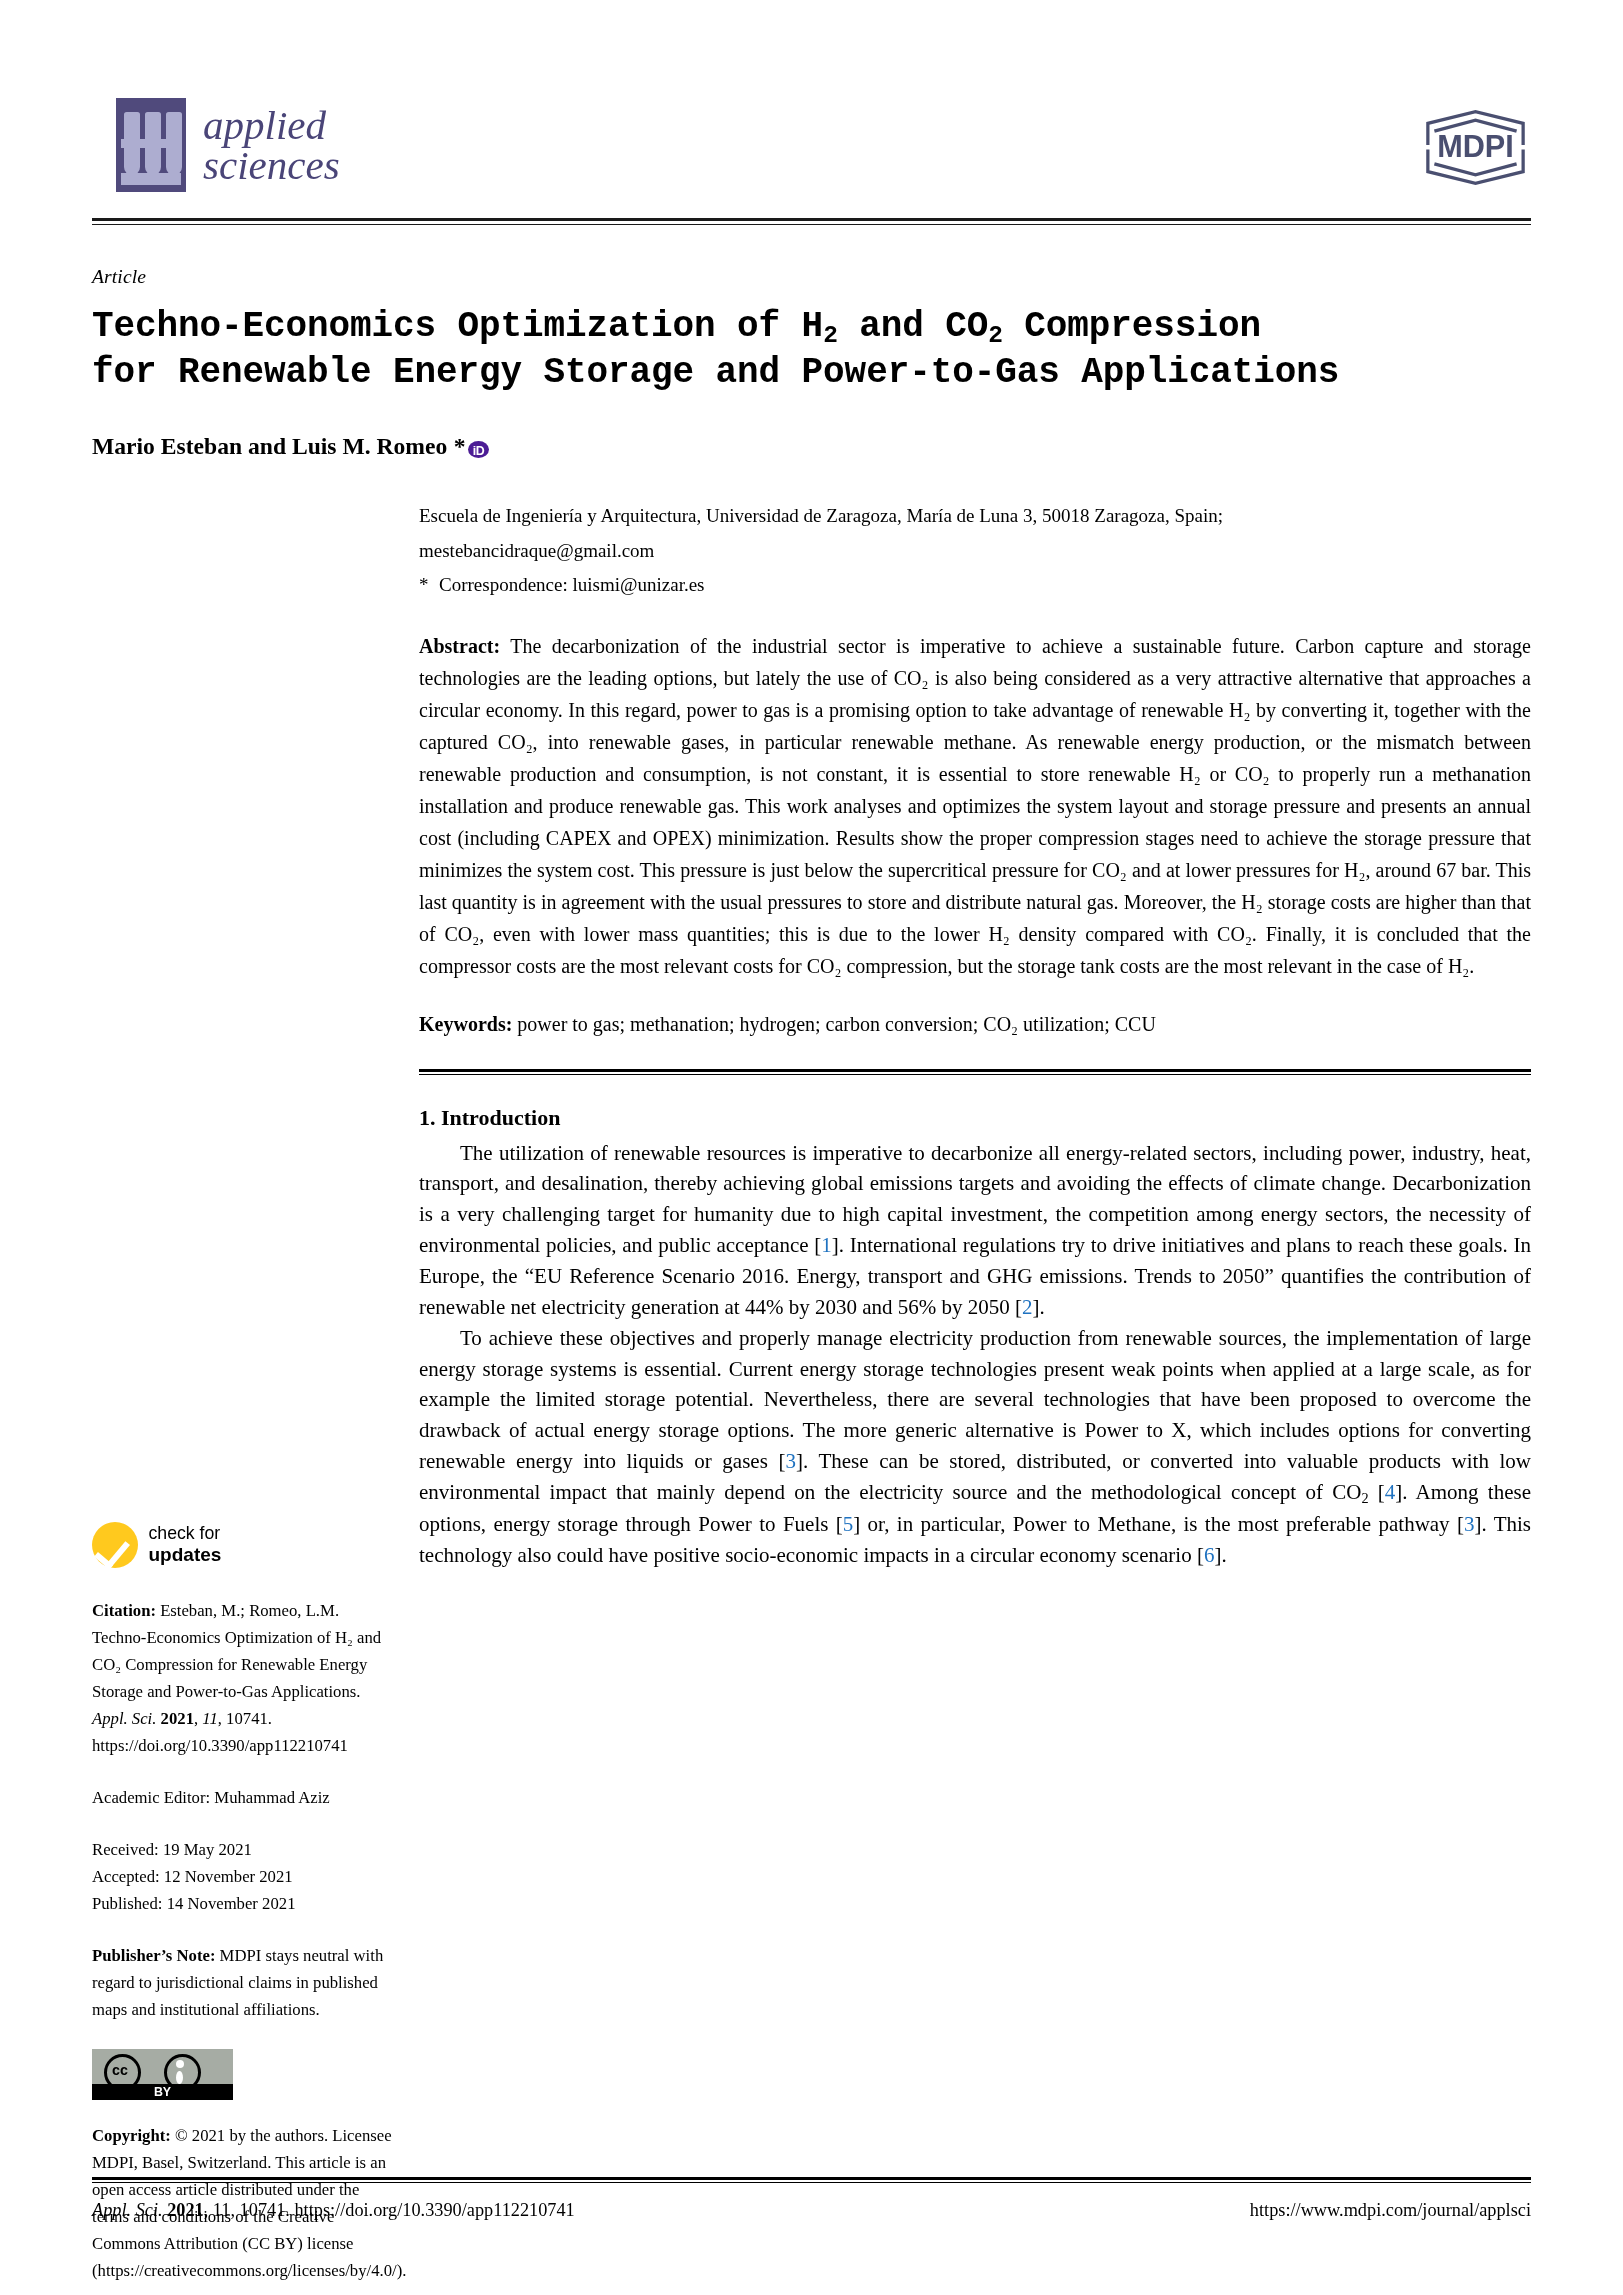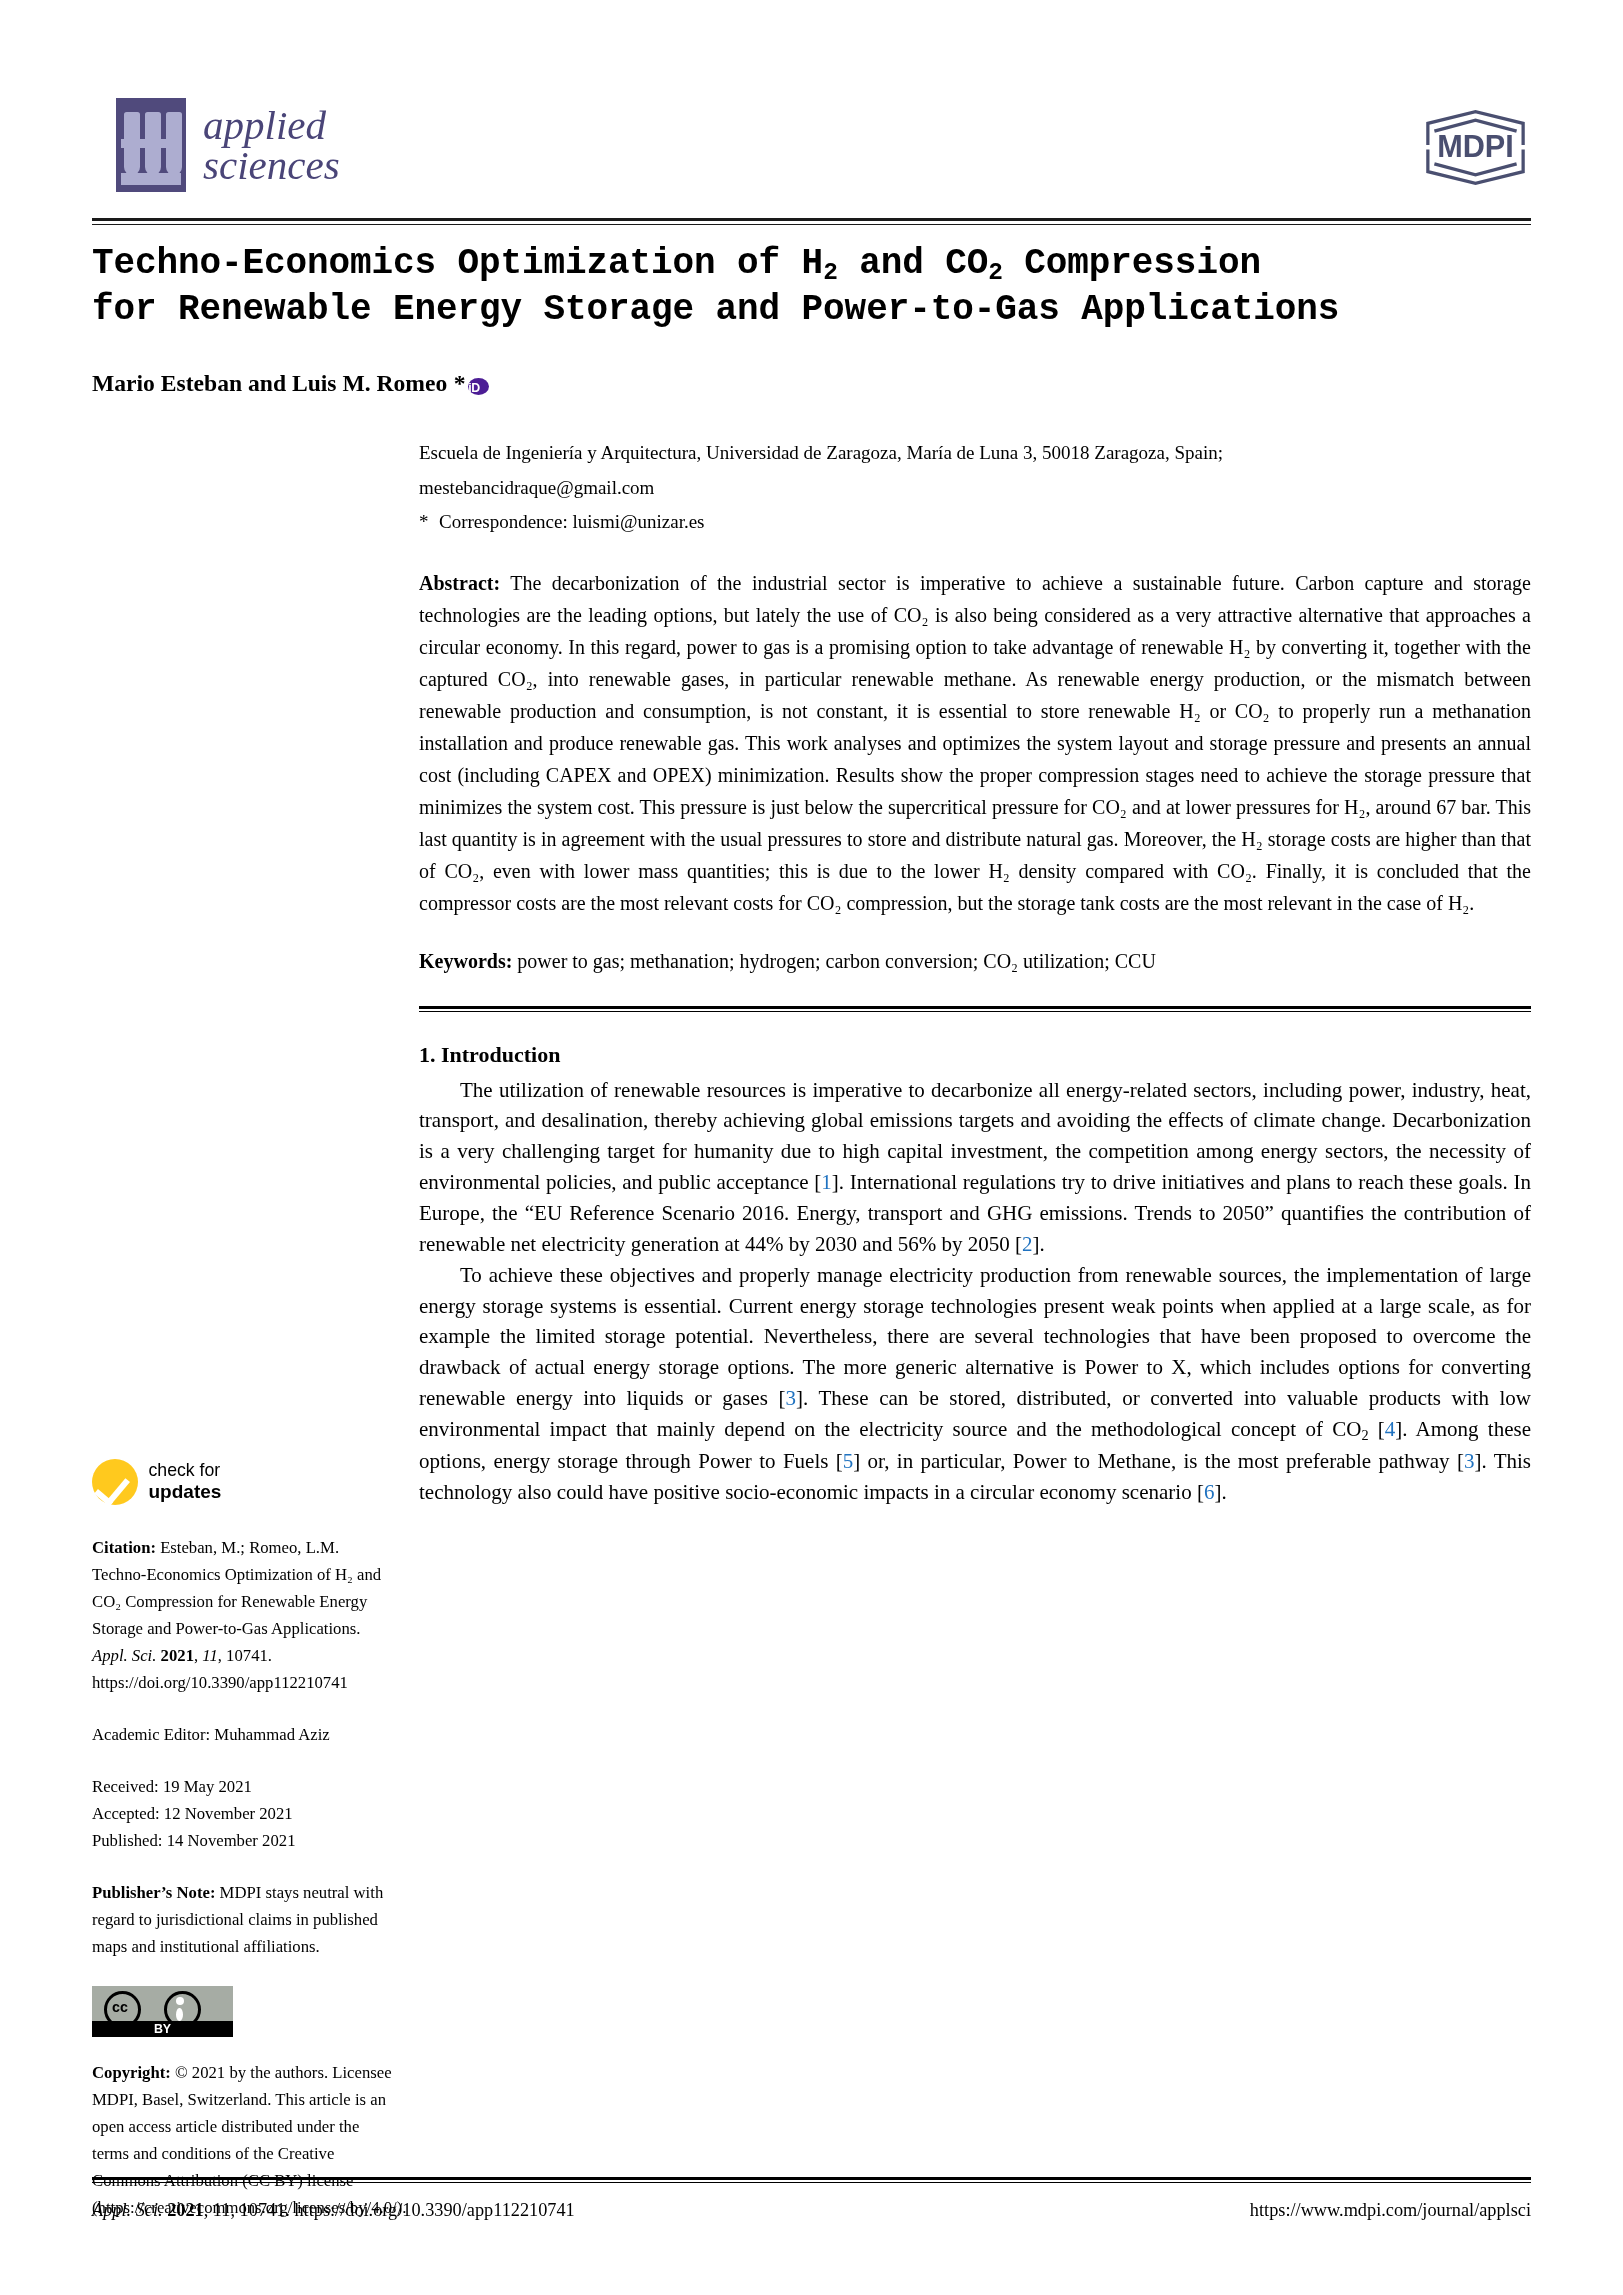--- a/index.html
+++ b/index.html
@@ -30,21 +30,21 @@
 
   
   .kicker { font-style:italic; font-size:19.6px; margin-top:41px; letter-spacing:0.1px; }
   h1.title { font-family:Liberation Mono, monospace; font-weight:700;
              font-size:36px; line-height:1.22; margin:17px 0 0 0;
              letter-spacing:-0.1px; }
   .authors { font-weight:700; font-size:23.6px; margin-top:38px;
              display:flex; align-items:baseline; gap:0px; }
   .orcid { display:inline-block; width:21px; height:17px; border-radius:50%;
            background:#4c1d95; color:#fff; font-size:12.4px; font-weight:700;
-           text-align:left; line-height:21px; font-family:"Liberation Sans", sans-serif;
+           text-align:center; line-height:21px; font-family:"Liberation Sans", sans-serif;
            margin-left:2.6px; position:relative; top:1.3px; letter-spacing:-0.3px; }
 
   
   .cols { display:flex; margin-top:41px; }
   .sidebar { width:327px; flex:none; padding-right:26px; box-sizing:border-box;
              font-size:16.7px; line-height:1.62; }
   .content { flex:1; }
 
   
   .check-updates { display:flex; align-items:center; gap:10.5px; margin-bottom:29px; margin-top:1021px; }
@@ -125,20 +125,21 @@
           <polyline points="22,34 85,17 148,34"></polyline>
           <polyline points="22,84 85,101 148,84"></polyline>
         </g>
         <text x="85" y="74" text-anchor="middle" font-family="Liberation Sans, sans-serif" font-size="47" font-weight="700" fill="#4A4F70">MDPI</text>
       </svg>
     </div>
   </div>
 
   <div class="rule-double"></div>
 
+  <div class="kicker">Article</div>
 
   <h1 class="title">
     <span>Techno-Economics Optimization of H<sub>2</sub> and CO<sub>2</sub> Compression</span><br>
     <span>for Renewable Energy Storage and Power-to-Gas Applications</span>
   </h1>
 
   <div class="authors">
     <span>Mario Esteban and Luis M. Romeo</span>
     <span style="margin-left:6.5px;">*</span>
     <span class="orcid">iD</span>

